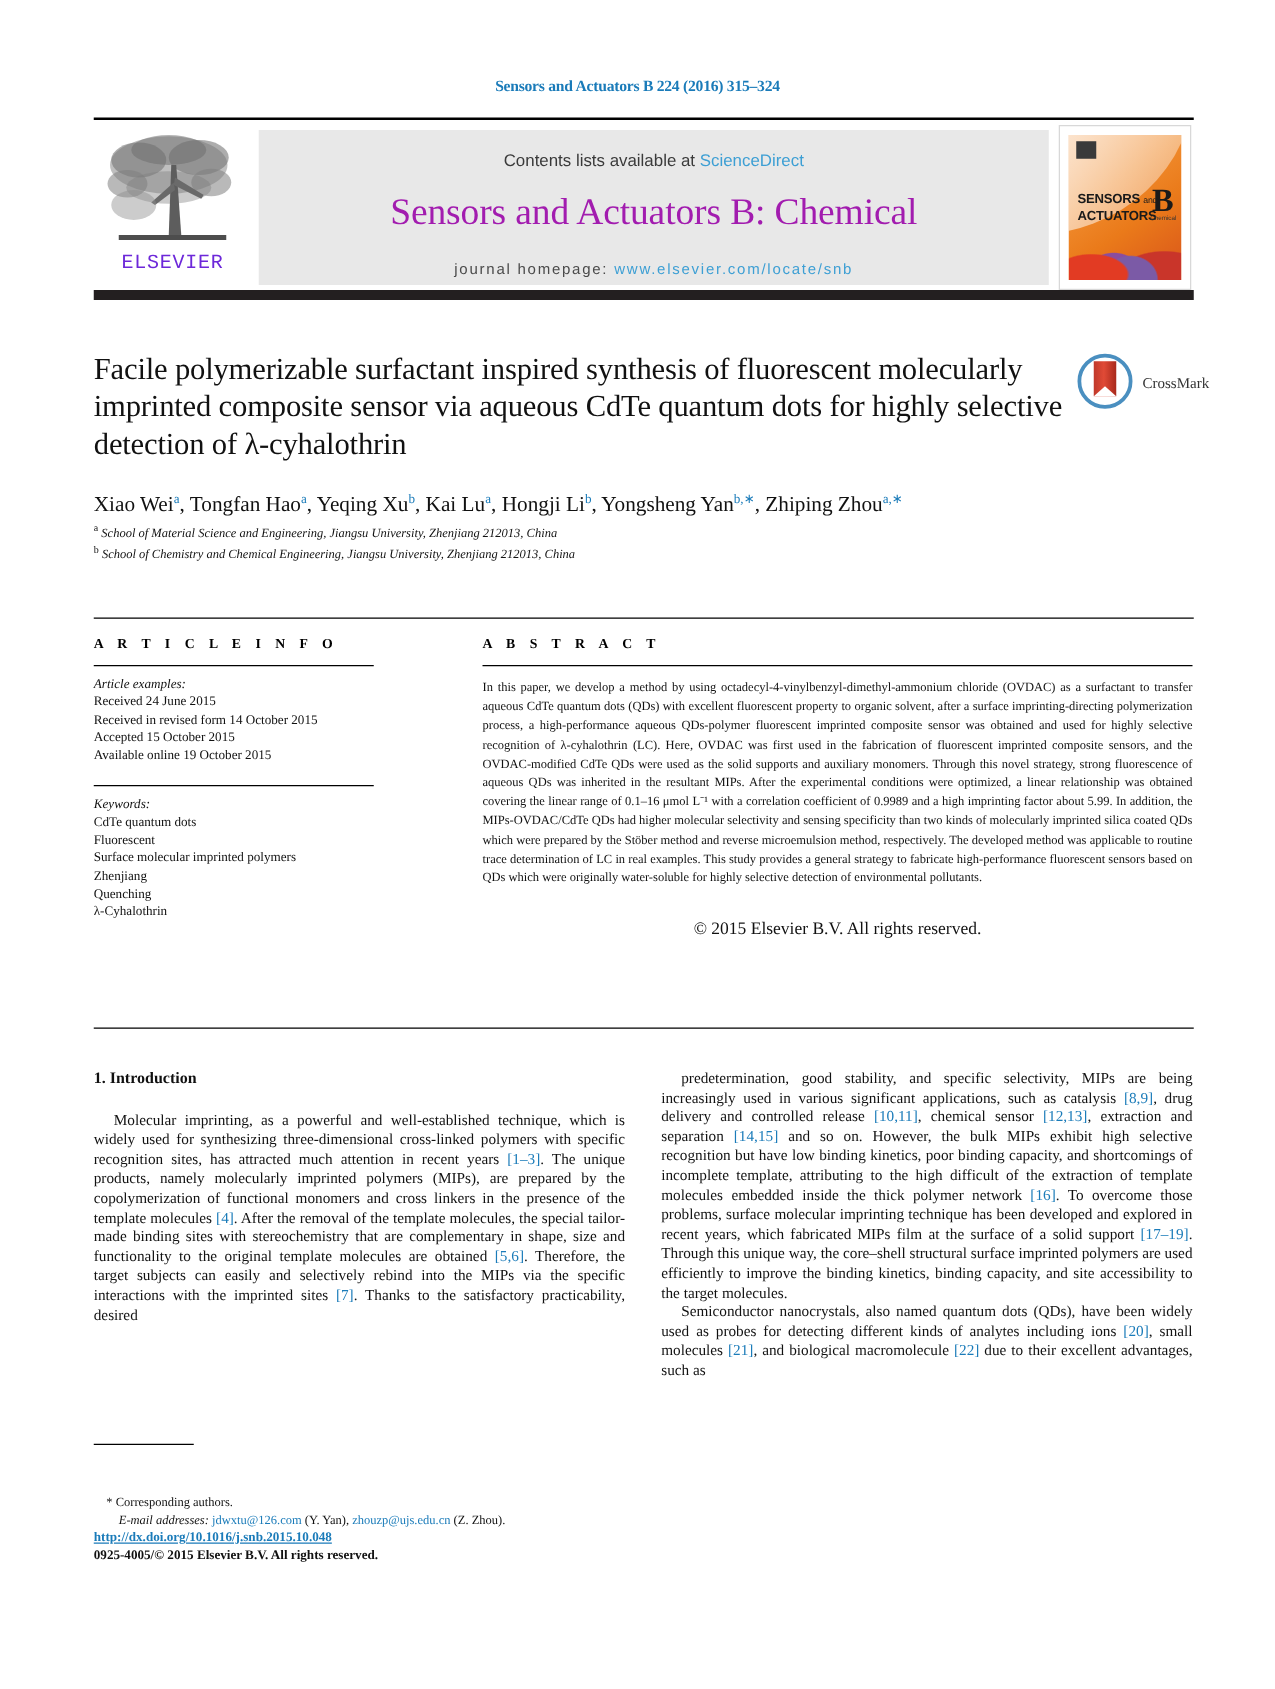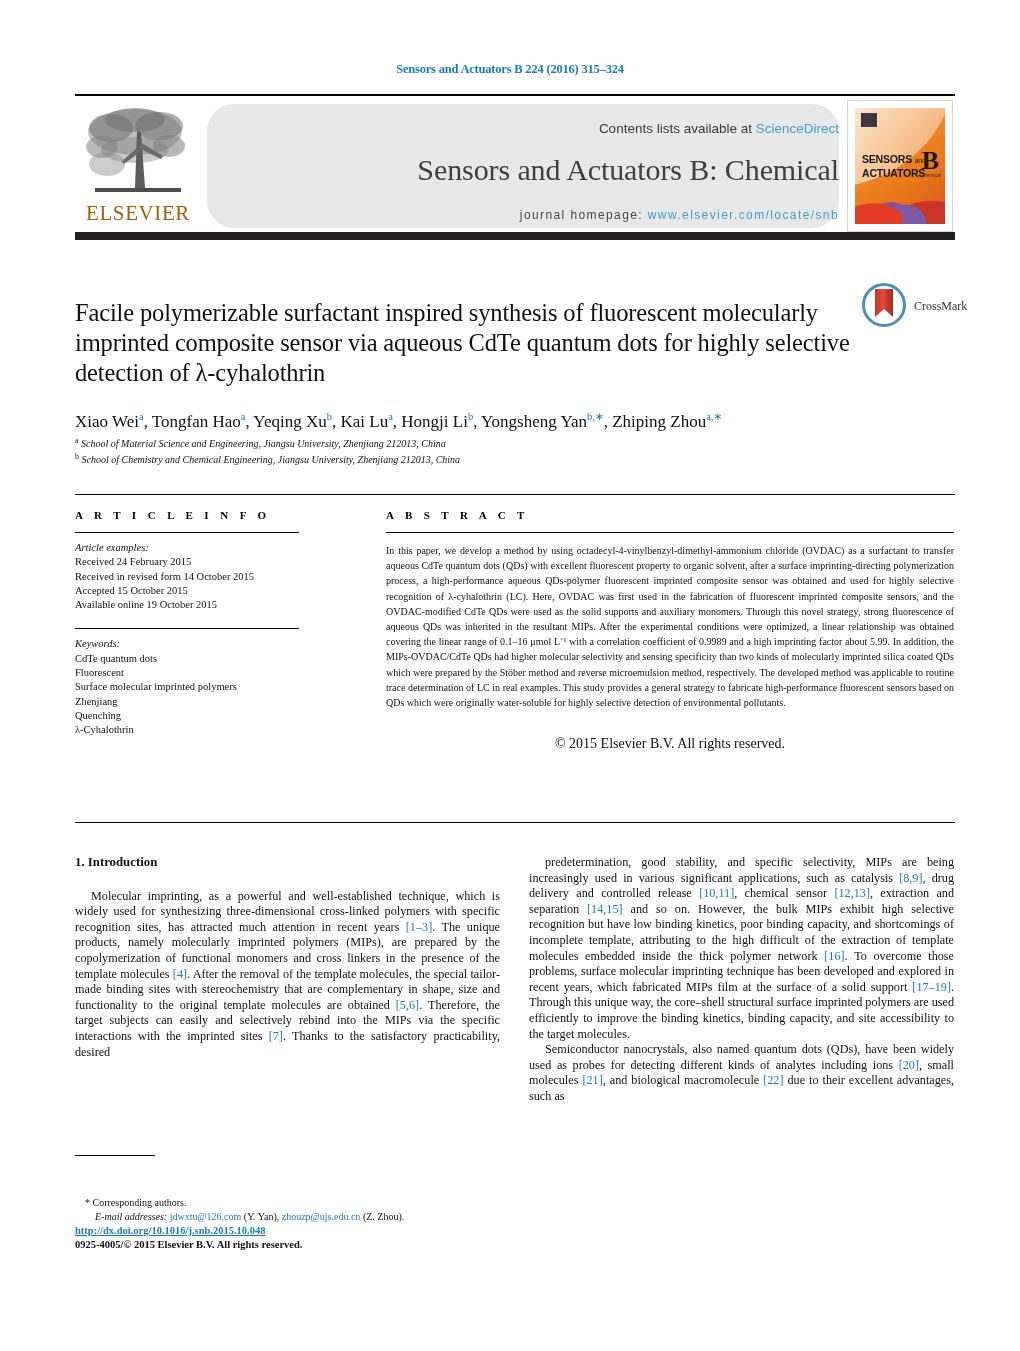--- a/index.html
+++ b/index.html
@@ -64,48 +64,47 @@
     height: 128px;
     text-align: center;
   }
   .tree {
     width: 118px;
     height: 98px;
     position: relative;
     overflow: hidden;
   }
   .elsevier-word {
-    font-family: Liberation Serif, serif;
-    font-size: 21px;
-    color: #a16207;
+    font-family: Liberation Mono, monospace;
+    font-size: 16px;
+    color: #6d28d9;
     letter-spacing: 0.6px;
     margin-top: 1px;
   }
   .mast-center {
     position: absolute;
     left: 132px; top: 10px;
     width: 632px;
     height: 124px;
     background: #e8e8e8;
-    text-align: right;
-    border-radius: 27px;
+    text-align: center;
   }
   .mast-contents {
     font-family: "Liberation Sans", sans-serif;
     font-size: 13.5px;
     color: #3a3a3a;
     padding-top: 17px;
   }
   .mast-contents .sd {
     color: #3d9fd4;
   }
   .mast-title {
     font-family: "Liberation Serif", serif;
     font-size: 30px;
-    color: #404040;
+    color: #a21caf;
     margin-top: 17px;
     letter-spacing: -0.1px;
   }
   .mast-homepage {
     font-family: "Liberation Sans", sans-serif;
     font-size: 12px;
     color: #4a4a4a;
     margin-top: 21px;
     letter-spacing: 1.4px;
   }
@@ -182,21 +181,21 @@
     position: absolute;
     right: 4px; top: 64px;
     font-family: "Liberation Sans", sans-serif;
     font-size: 5px;
     color: #333;
   }
 
   
   .title-block {
     position: absolute;
-    left: 75px; top: 298px;
+    left: 75px; top: 281px;
     width: 775px;
   }
   .paper-title {
     font-family: "Liberation Serif", serif;
     font-size: 24.5px;
     line-height: 30px;
     color: #111;
     letter-spacing: -0.15px;
   }
   .authors {
@@ -463,21 +462,21 @@
     <div class="cm-label">CrossMark</div>
   </div>
 
   <div class="info-rule-top"></div>
 
   <div class="article-info">
     <div class="sec-head">A R T I C L E    I N F O</div>
     <div class="ai-rule"></div>
     <div class="ai-block">
       <div><i>Article examples:</i></div>
-      <div>Received 24 February 2015</div>
+      <div>Received 24 June 2015</div>
       <div>Received in revised form 14 October 2015</div>
       <div>Accepted 15 October 2015</div>
       <div>Available online 19 October 2015</div>
     </div>
     <div class="ai-rule" style="margin-top:16px;"></div>
     <div class="ai-block">
       <div><i>Keywords:</i></div>
       <div>CdTe quantum dots</div>
       <div>Fluorescent</div>
       <div>Surface molecular imprinted polymers</div>

